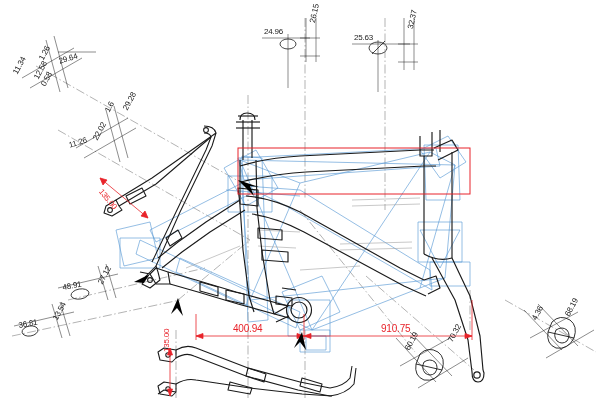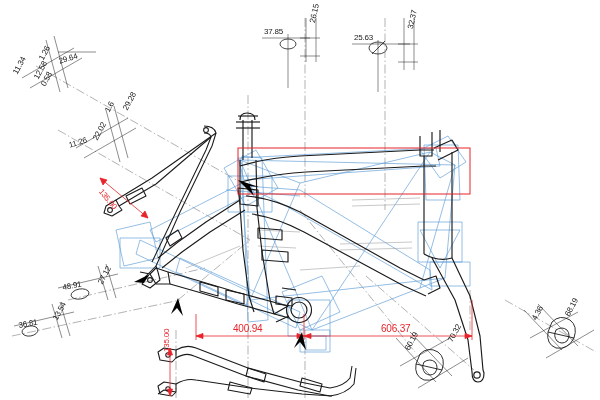--- a/index.html
+++ b/index.html
@@ -318,32 +318,32 @@
     <div class="dim-label" style="left:104px; top:110px; transform:rotate(-62deg);">1.6</div>
     <div class="dim-label" style="left:122px; top:108px; transform:rotate(-62deg);">29.28</div>
     <div class="dim-label" style="left:68px; top:142px; transform:rotate(-17deg);">11.26</div>
     <div class="dim-label" style="left:92px; top:138px; transform:rotate(-62deg);">22.02</div>
 
     <div class="dim-label" style="left:62px; top:284px; transform:rotate(-10deg);">48.91</div>
     <div class="dim-label" style="left:97px; top:282px; transform:rotate(-62deg);">27.12</div>
     <div class="dim-label" style="left:18px; top:322px; transform:rotate(-10deg);">36.81</div>
     <div class="dim-label" style="left:52px; top:318px; transform:rotate(-62deg);">13.54</div>
 
-    <div class="dim-label" style="left:264px; top:28px;">37.85</div>
+    <div class="dim-label" style="left:264px; top:28px;">24.96</div>
     <div class="dim-label" style="left:309px; top:22px; transform:rotate(-78deg);">26.15</div>
 
     <div class="dim-label" style="left:354px; top:34px;">25.63</div>
     <div class="dim-label" style="left:407px; top:28px; transform:rotate(-78deg);">32.37</div>
 
     <div class="dim-label" style="left:404px; top:348px; transform:rotate(-62deg);">60.19</div>
     <div class="dim-label" style="left:447px; top:340px; transform:rotate(-62deg);">70.32</div>
 
     <div class="dim-label" style="left:531px; top:318px; transform:rotate(-62deg);">4.36</div>
     <div class="dim-label" style="left:564px; top:314px; transform:rotate(-62deg);">68.19</div>
 
     <div class="dim-label red big" style="left:233px; top:325px;">400.94</div>
-    <div class="dim-label red big" style="left:381px; top:325px;">606.37</div>
+    <div class="dim-label red big" style="left:381px; top:325px;">910.75</div>
     <div class="dim-label red" style="left:103px; top:188px; transform:rotate(50deg);">135.00</div>
     <div class="dim-label red" style="left:163px; top:352px; transform:rotate(-90deg);">135.00</div>
 
   </div>
 
 </div>
 
 </body></html>

